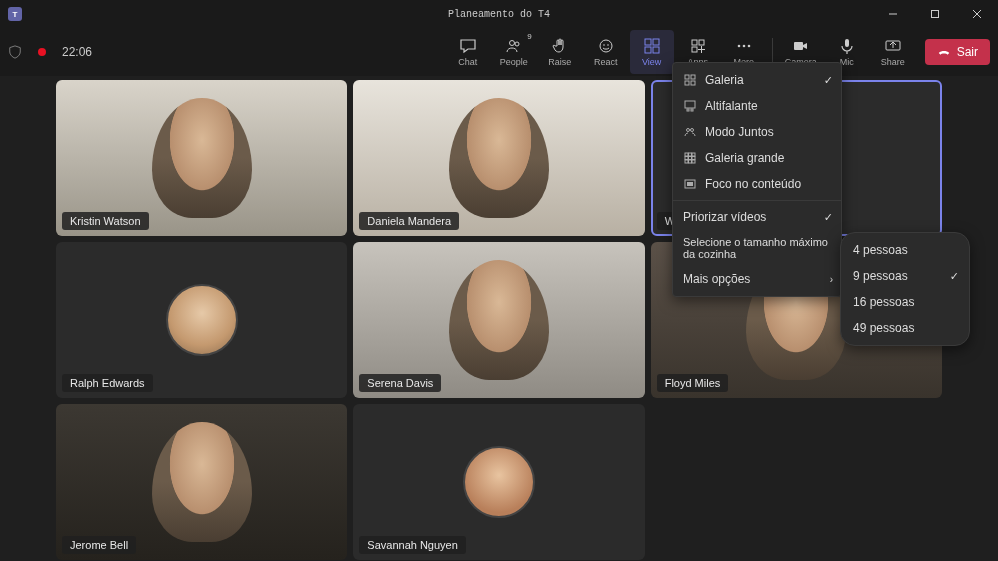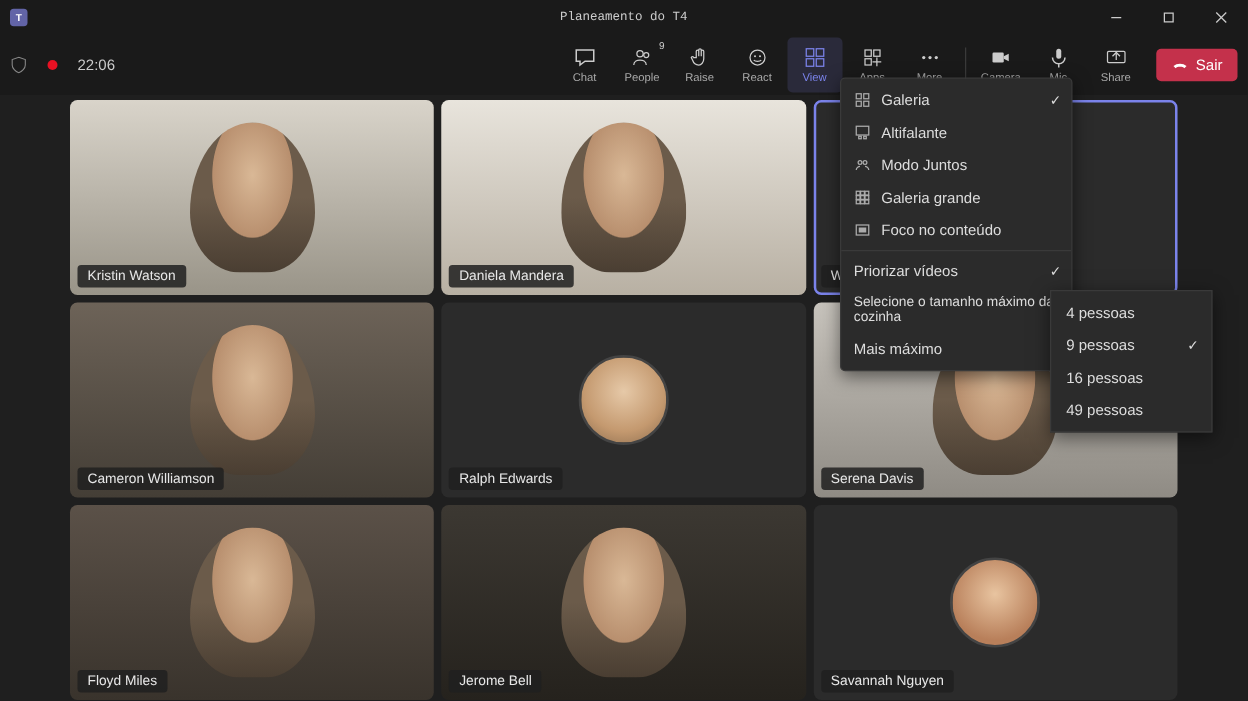--- a/index.html
+++ b/index.html
@@ -30,27 +30,27 @@
   .tile.bg3 { background: linear-gradient(180deg,#6d6358,#443e36); }
   .tile.bg4 { background: #2b2b2b; }
   .tile.bg5 { background: linear-gradient(180deg,#5b5148,#39332c); }
   .tile.bg6 { background: linear-gradient(180deg,#c7c3bc,#8f8b84); }
   .tile.bg7 { background: linear-gradient(180deg,#3c3832,#25221d); }
   .tile.bg8 { background: #2b2b2b; }
   .tile.active-speaker { outline: 2px solid #7b83eb; outline-offset: -2px; }
   .person { width: 100px; height: 120px; border-radius: 50% 50% 40% 40% / 60% 60% 40% 40%; background: radial-gradient(ellipse at 50% 35%, #d9b896 0%, #b88f6e 45%, rgba(0,0,0,0) 46%), linear-gradient(180deg, #6b5b4a 50%, #4a3e32 100%); position: relative; }
   .avatar-circle { width: 72px; height: 72px; border-radius: 50%; background: radial-gradient(circle at 50% 40%, #e6c9a8 0%, #c4996f 60%, #8a6b4d 100%); border: 2px solid #444; }
   .name-plate { position: absolute; left: 6px; bottom: 6px; background: rgba(32,32,32,0.85); padding: 3px 8px; border-radius: 3px; font-size: 11px; color: #e8e8e8; }
-  .dropdown { position: absolute; top: 62px; left: 672px; width: 186px; background: #2b2b2b; border: 1px solid #3a3a3a; border-radius: 4px; padding: 4px 0; box-shadow: 0 4px 14px rgba(0,0,0,0.5); z-index: 50; }
+  .dropdown { position: absolute; top: 62px; left: 672px; width: 170px; background: #2b2b2b; border: 1px solid #3a3a3a; border-radius: 4px; padding: 4px 0; box-shadow: 0 4px 14px rgba(0,0,0,0.5); z-index: 50; }
   .dd-item { display: flex; align-items: center; padding: 6px 10px; gap: 8px; font-size: 12px; color: #ddd; cursor: pointer; position: relative; }
   .dd-item .dd-ic { width: 14px; height: 14px; display: flex; align-items: center; justify-content: center; opacity: .8; flex-shrink: 0; }
   .dd-sep { height: 1px; background: #3a3a3a; margin: 3px 0; }
   .dd-check { position: absolute; right: 8px; font-size: 11px; }
   .dd-chevron { position: absolute; right: 8px; font-size: 10px; }
-  .submenu { position: absolute; top: 232px; left: 840px; width: 130px; background: #2b2b2b; border: 1px solid #3a3a3a; border-radius: 0; padding: 4px 0; box-shadow: 0 4px 14px rgba(0,0,0,0.5); z-index: 60; }
+  .submenu { position: absolute; top: 232px; left: 840px; width: 130px; background: #2b2b2b; border: 1px solid #3a3a3a; border-radius: 15px; padding: 4px 0; box-shadow: 0 4px 14px rgba(0,0,0,0.5); z-index: 60; }
   .sm-item { display: flex; align-items: center; padding: 6px 12px; font-size: 12px; color: #ddd; cursor: pointer; position: relative; }
   .sm-check { position: absolute; right: 10px; font-size: 11px; }
   svg { display: block; }
 </style>
 </head>
 <body>
 
 <div class="titlebar">
   <div class="app-icon">T</div>
   <div class="title">Planeamento do T4</div>
@@ -195,24 +195,20 @@
     <div class="person"></div>
     <div class="name-plate">Kristin Watson</div>
   </div>
   <div class="tile bg1">
     <div class="person"></div>
     <div class="name-plate">Daniela Mandera</div>
   </div>
   <div class="tile bg4 active-speaker">
     <div class="avatar-circle" style="background:radial-gradient(circle at 50% 40%,#f2b24a 0%,#c77d1f 70%);"></div>
     <div class="name-plate">Wa…</div>
-  </div>
-  <div class="tile bg3">
-    <div class="person"></div>
-    <div class="name-plate">Cameron Williamson</div>
   </div>
   <div class="tile bg4">
     <div class="avatar-circle"></div>
     <div class="name-plate">Ralph Edwards</div>
   </div>
   <div class="tile bg6">
     <div class="person"></div>
     <div class="name-plate">Serena Davis</div>
   </div>
   <div class="tile bg5">
@@ -289,21 +285,21 @@
   </div>
   <div class="dd-sep"></div>
   <div class="dd-item">
     <span>Priorizar vídeos</span>
     <span class="dd-check">✓</span>
   </div>
   <div class="dd-item">
     <span style="font-size:11px;">Selecione o tamanho máximo da cozinha</span>
   </div>
   <div class="dd-item">
-    <span>Mais máximo</span>
+    <span>Mais opções</span>
     <span class="dd-chevron">›</span>
   </div>
 </div>
 
 <div class="submenu">
   <div class="sm-item">
     <span>4 pessoas</span>
   </div>
   <div class="sm-item">
     <span>9 pessoas</span>

